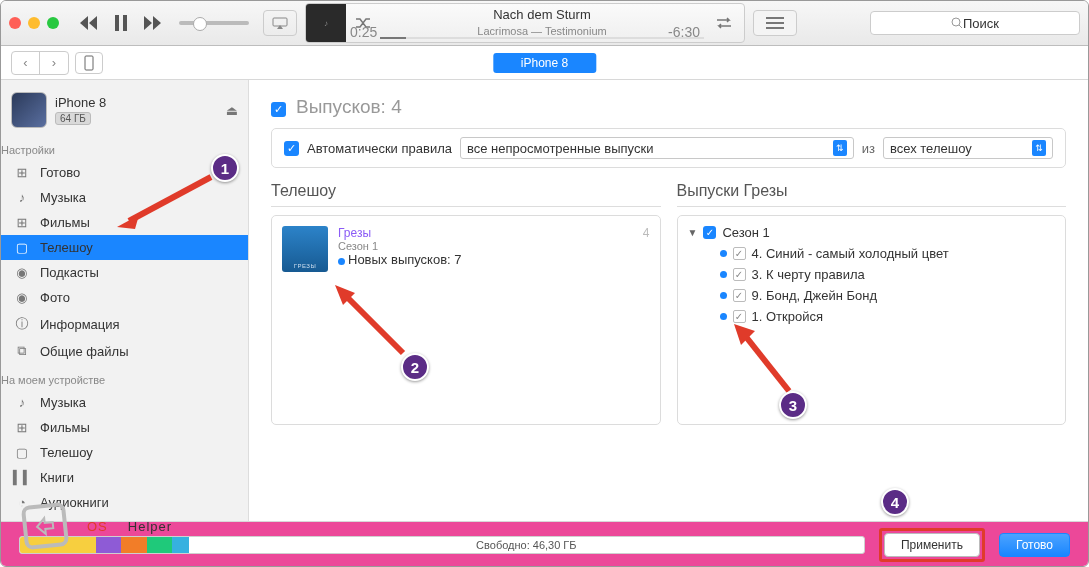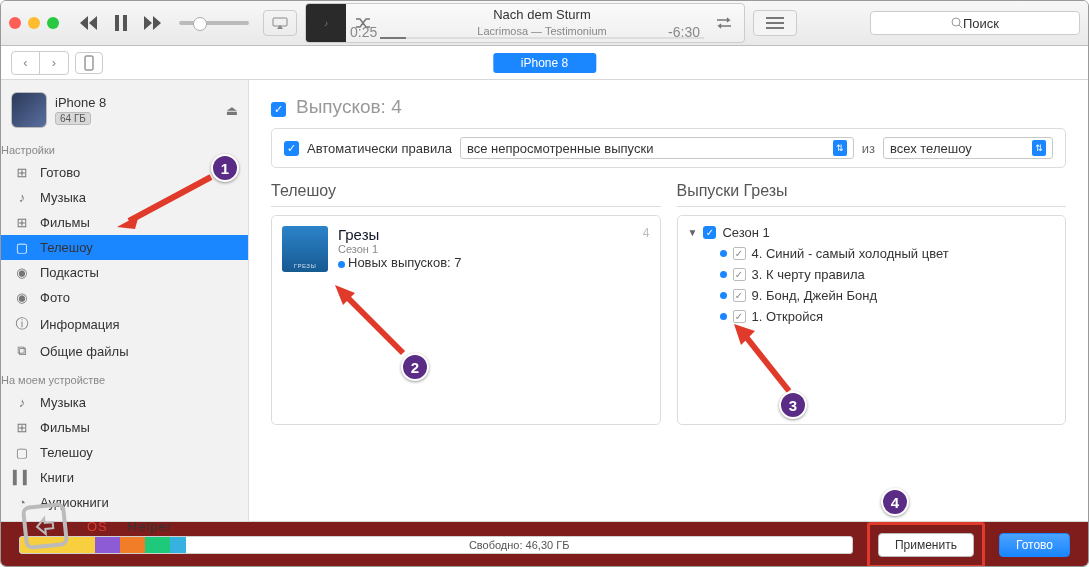--- a/index.html
+++ b/index.html
@@ -53,39 +53,39 @@
 .selarrow{width:14px;height:16px;background:#1a86ff;border-radius:2px;display:flex;align-items:center;justify-content:center;color:#fff;font-size:9px;margin-left:4px}
 .of{color:#666}
 .cols{display:flex;gap:16px}
 .col{flex:1}
 .colhdr{font-size:16px;color:#555;border-bottom:1px solid #ddd;padding-bottom:6px;margin-bottom:8px}
 .showbox{border:1px solid #dcdcdc;border-radius:5px;height:210px;padding:10px}
 .showrow{display:flex;gap:10px}
 .showart{width:46px;height:46px;border-radius:3px;background:linear-gradient(#2c83c9,#175a92);flex:none;position:relative;overflow:hidden}
 .showart::after{content:"ГРЕЗЫ";position:absolute;bottom:3px;left:0;right:0;text-align:center;color:#cde;font-size:6px;letter-spacing:.5px}
 .showmeta{flex:1}
-.showname{font-size:15px;color:#0f172a}
+.showname{font-size:12px;color:#8b5cf6}
 .showseason{font-size:11px;color:#888}
 .shownew{font-size:11px;color:#888}
 .dot{display:inline-block;width:7px;height:7px;background:#1a86ff;border-radius:50%;margin-right:3px;vertical-align:middle}
 .showcount{color:#bbb;font-size:12px}
 .eplist{border:1px solid #dcdcdc;border-radius:5px;height:210px;padding:6px 0;overflow:auto}
 .seasonrow{display:flex;align-items:center;gap:6px;padding:3px 10px}
 .tri{color:#666;font-size:10px}
 .eprow{display:flex;align-items:center;gap:6px;padding:3px 10px 3px 42px;color:#666}
 .eprow .dot{margin-right:0}
 .echk{width:13px;height:13px;border:1px solid #bbb;border-radius:2px;display:inline-flex;align-items:center;justify-content:center;color:#888;font-size:10px;background:#fff}
-.footer{height:46px;border-top:1px solid #d8d8d8;display:flex;align-items:center;padding:0 18px;gap:14px;background:#7f1d1d}
+.footer{height:46px;border-top:1px solid #d8d8d8;display:flex;align-items:center;padding:0 18px;gap:14px;background:#ec4899}
 .capbar{flex:1;height:18px;border:1px solid #cfcfcf;border-radius:3px;background:#fff;display:flex;overflow:hidden;align-items:center;position:relative}
 .seg{height:100%}
 .s1{background:#f7cf3f;width:9%}.s2{background:#8e5bd6;width:3%}.s3{background:#f27d28;width:3%}.s4{background:#1fc97a;width:3%}.s5{background:#36b1e0;width:2%}
 .capfree{flex:1;text-align:center;font-size:11px;color:#555}
 .btn{height:24px;padding:0 16px;border:1px solid #bbb;border-radius:4px;background:#fff;font-size:12px;color:#333;display:flex;align-items:center}
 .btn.primary{background:linear-gradient(#4ba3ff,#1a86ff);color:#fff;border-color:#1a86ff}
-.applybox{border:3px solid #e03b2a;padding:8px;border-radius:3px}
+.applybox{border:3px solid #e03b2a;padding:2px;border-radius:3px}
 .callout{position:absolute;width:28px;height:28px;border-radius:50%;background:#5b2c86;border:2px solid #fff;color:#fff;display:flex;align-items:center;justify-content:center;font-weight:700;font-size:15px;z-index:50;box-shadow:0 1px 3px rgba(0,0,0,.4)}
 .arrow{position:absolute;z-index:40}
 .arrow line{stroke:#e03b2a;stroke-width:6}
 .arrow polygon{fill:#e03b2a}
 .watermark{position:absolute;left:22px;bottom:18px;font-size:30px;font-weight:300;color:#bbb;letter-spacing:1px;z-index:5;display:flex;align-items:center;gap:20px}
 .watermark .os{color:#e03b2a;font-weight:400}
 .sq{width:44px;height:44px;border:4px solid #bbb;border-radius:8px;transform:rotate(-6deg);display:flex;align-items:center;justify-content:center}
 </style>
 </head>
 <body>

